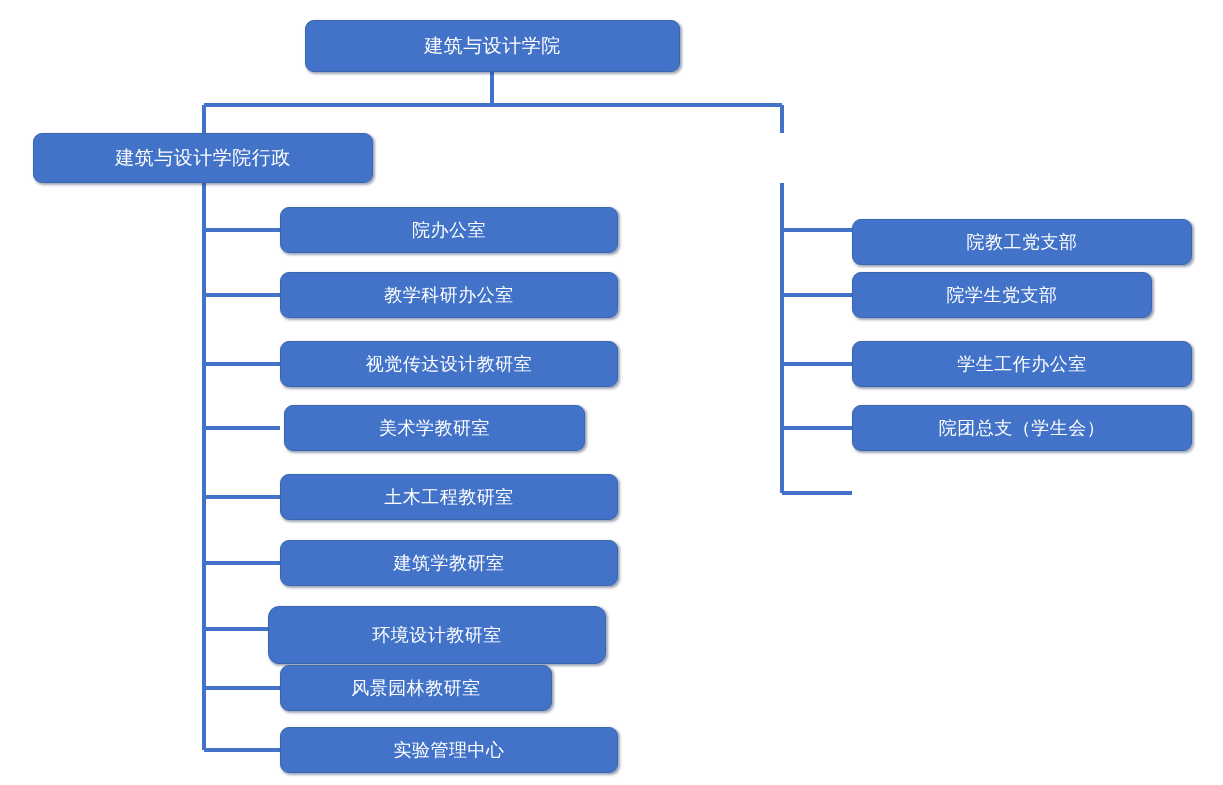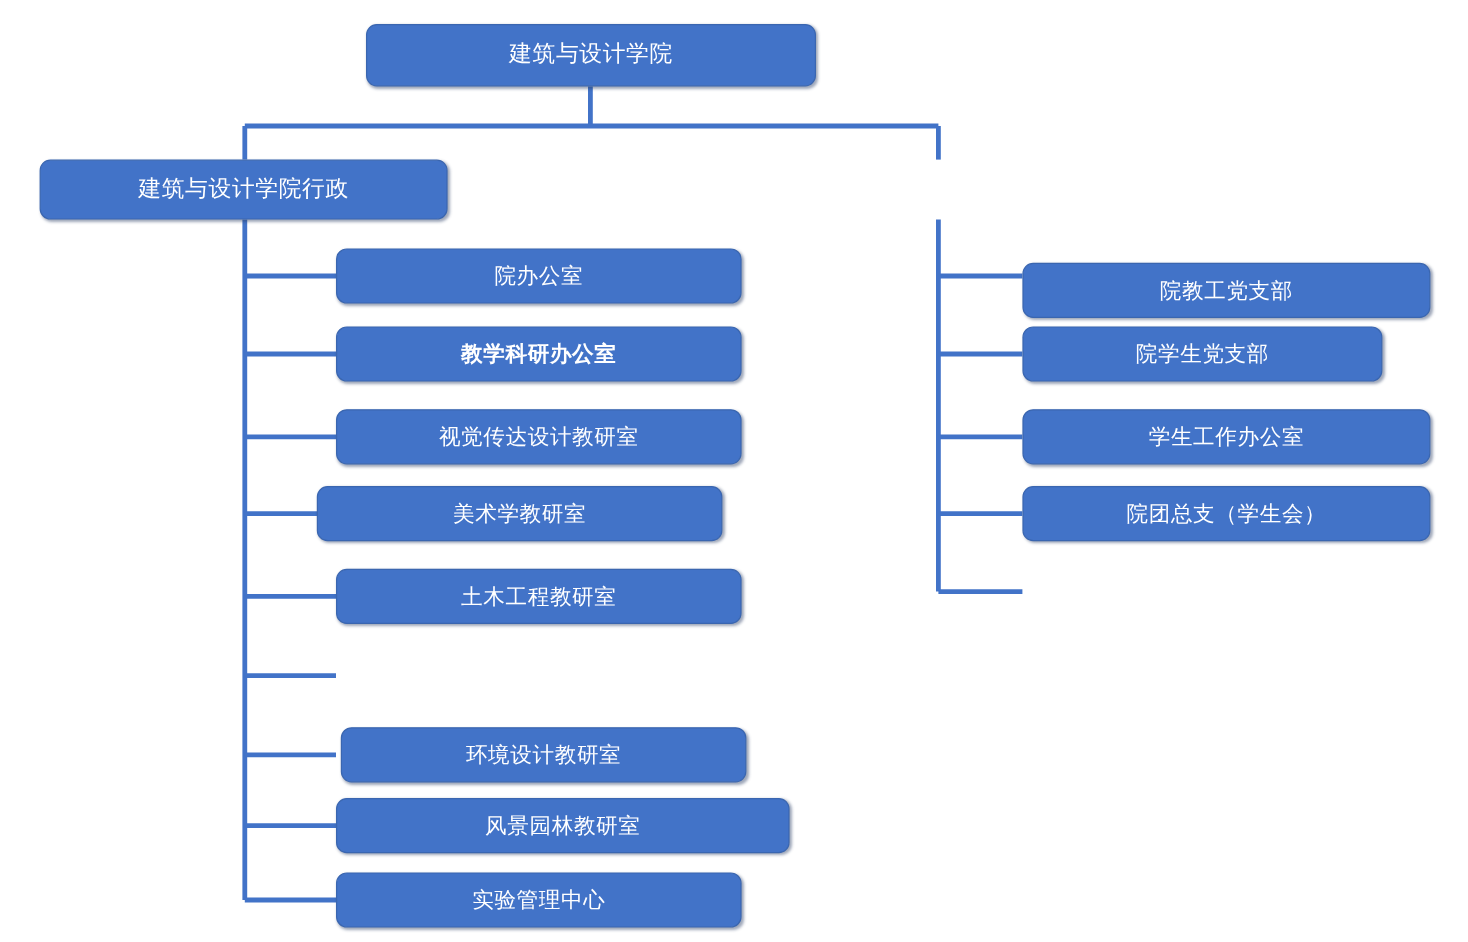--- a/index.html
+++ b/index.html
@@ -75,25 +75,26 @@
       <line x1="782" y1="105" x2="782" y2="133" stroke="#4273c8" stroke-width="4" stroke-linecap="butt"></line>
       <line x1="782" y1="183" x2="782" y2="493" stroke="#4273c8" stroke-width="4" stroke-linecap="butt"></line>
       <line x1="782" y1="230" x2="852" y2="230" stroke="#4273c8" stroke-width="4" stroke-linecap="butt"></line>
       <line x1="782" y1="295" x2="852" y2="295" stroke="#4273c8" stroke-width="4" stroke-linecap="butt"></line>
       <line x1="782" y1="364" x2="852" y2="364" stroke="#4273c8" stroke-width="4" stroke-linecap="butt"></line>
       <line x1="782" y1="428" x2="852" y2="428" stroke="#4273c8" stroke-width="4" stroke-linecap="butt"></line>
       <line x1="782" y1="493" x2="852" y2="493" stroke="#4273c8" stroke-width="4" stroke-linecap="butt"></line>
     </svg>
 <div class="node node-leaf" style="left: 280px; top: 207px; width: 338px; height: 46px;">院办公室</div>
     <div class="node node-branch" style="left: 33px; top: 133px; width: 340px; height: 50px;">建筑与设计学院行政</div>
-    <div class="node node-leaf" style="left: 280px; top: 272px; width: 338px; height: 46px; font-weight: bold;">教学科研办公室</div>
+    <div class="node node-leaf" style="left: 280px; top: 272px; width: 338px; height: 46px;">教学科研办公室</div>
     <div class="node node-leaf" style="left: 280px; top: 341px; width: 338px; height: 46px;">视觉传达设计教研室</div>
-    <div class="node node-leaf" style="left: 264px; top: 405px; width: 338px; height: 46px;">美术学教研室</div>
+    <div class="node node-leaf" style="left: 284px; top: 405px; width: 301px; height: 46px;">美术学教研室</div>
     <div class="node node-leaf" style="left: 280px; top: 474px; width: 338px; height: 46px;">土木工程教研室</div>
-    <div class="node node-leaf" style="left: 284px; top: 606px; width: 338px; height: 46px;">环境设计教研室</div>
-    <div class="node node-leaf" style="left: 280px; top: 665px; width: 378px; height: 46px;">风景园林教研室</div>
+    <div class="node node-leaf" style="left: 280px; top: 540px; width: 338px; height: 46px;">建筑学教研室</div>
+    <div class="node node-leaf" style="left: 268px; top: 606px; width: 338px; height: 58px; border-radius: 11px;">环境设计教研室</div>
+    <div class="node node-leaf" style="left: 280px; top: 665px; width: 272px; height: 46px;">风景园林教研室</div>
     <div class="node node-leaf" style="left: 280px; top: 727px; width: 338px; height: 46px;">实验管理中心</div>
     <div class="node node-leaf" style="left: 852px; top: 207px; width: 340px; height: 46px; margin-top: 12px;">院教工党支部</div>
     <div class="node node-leaf" style="left: 852px; top: 272px; width: 300px; height: 46px;">院学生党支部</div>
     <div class="node node-leaf" style="left: 852px; top: 341px; width: 340px; height: 46px;">学生工作办公室</div>
     <div class="node node-leaf" style="left: 852px; top: 405px; width: 340px; height: 46px;">院团总支（学生会）</div>
     <div class="node node-root" style="left: 305px; top: 20px; width: 375px; height: 52px; text-align: right;">建筑与设计学院</div>
   </div>
 
 </body></html>

